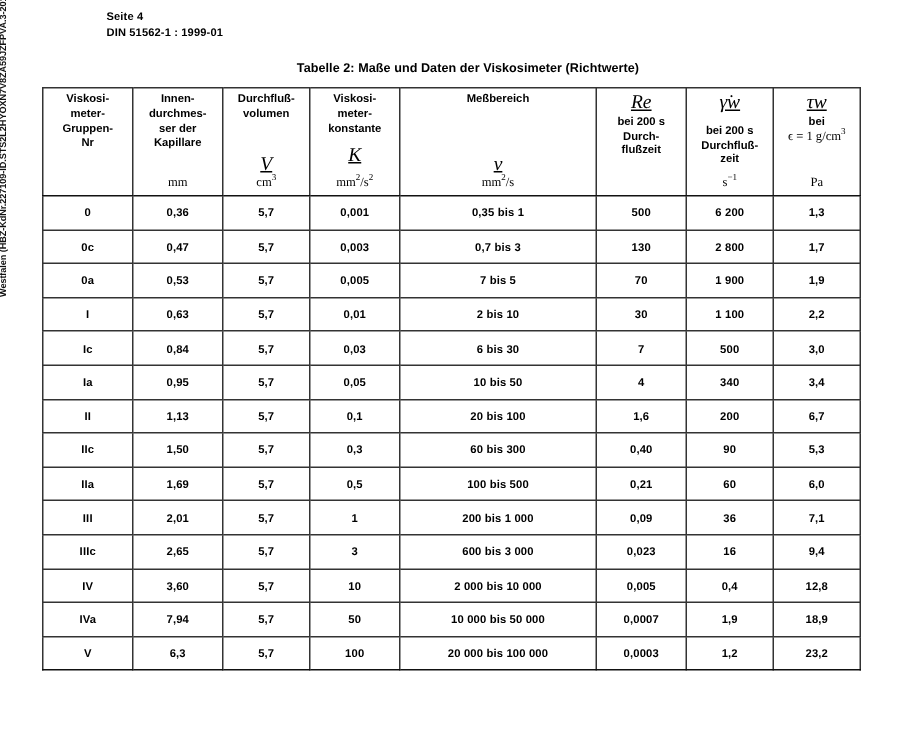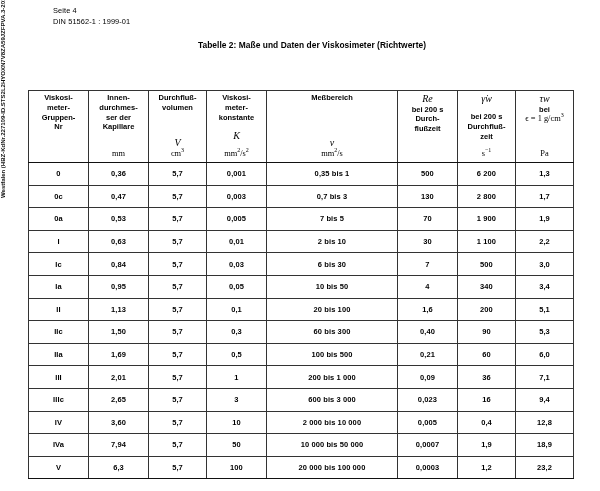--- a/index.html
+++ b/index.html
@@ -12,25 +12,25 @@
     background: #ffffff;
     font-family: "Liberation Sans", sans-serif;
     color: #000000;
     position: relative;
     overflow: hidden;
   }
 
   
   .page-header {
     position: absolute;
-    left: 53px;
+    left: 71px;
     top: 6px;
     font-size: 7.4px;
     line-height: 1.45;
-    font-weight: normal;
+    font-weight: bold;
     letter-spacing: 0.1px;
     white-space: nowrap;
   }
   .page-header div { white-space: pre; }
 
   
   .side-stamp {
     position: absolute;
     left: -1px;
     top: 176px;
@@ -61,21 +61,20 @@
     position: absolute;
     left: 28px;
     top: 58px;
     width: 545px;
   }
   table.visko {
     border-collapse: collapse;
     width: 545px;
     table-layout: fixed;
     border: 1.6px solid #111;
-    margin-top: 32px;
   }
   table.visko th,
   table.visko td {
     border: 0.9px solid #333;
     text-align: center;
     vertical-align: middle;
     font-size: 7.5px;
     padding: 0;
     color: #000;
   }
@@ -113,23 +112,24 @@
     height: 100%;
     box-sizing: border-box;
   }
   .hd-top {
     font-weight: bold;
     line-height: 1.3;
   }
   .hd-sym {
     font-family: "Liberation Serif", serif;
     font-style: italic;
-    font-size: 10px;
+    font-size: 13px;
     font-weight: normal;
     line-height: 1.15;
+    text-decoration: underline;
   }
   .hd-unit {
     font-family: "Liberation Serif", serif;
     font-size: 8.4px;
     font-weight: normal;
     line-height: 1.2;
     white-space: nowrap;
   }
   .hd-spacer { flex: 1 1 auto; min-height: 2px; }
   sup { font-size: 0.72em; vertical-align: super; line-height: 0; }
@@ -327,21 +327,21 @@
       </tr>
 
       <tr>
         <td>II</td>
         <td>1,13</td>
         <td>5,7</td>
         <td>0,1</td>
         <td>20 bis 100</td>
         <td>1,6</td>
         <td>200</td>
-        <td>5,1</td>
+        <td>6,7</td>
       </tr>
 
       <tr>
         <td>IIc</td>
         <td>1,50</td>
         <td>5,7</td>
         <td>0,3</td>
         <td>60 bis 300</td>
         <td>0,40</td>
         <td>90</td>

